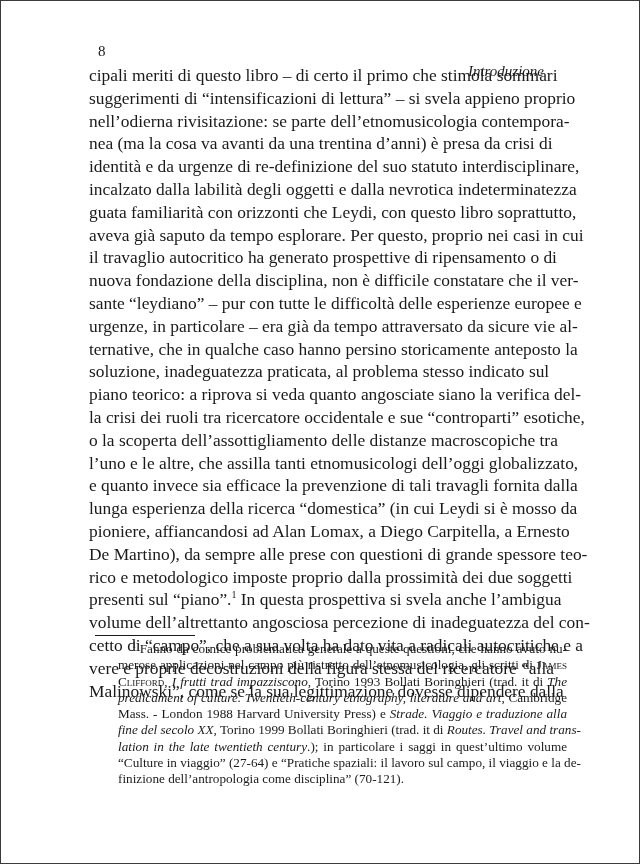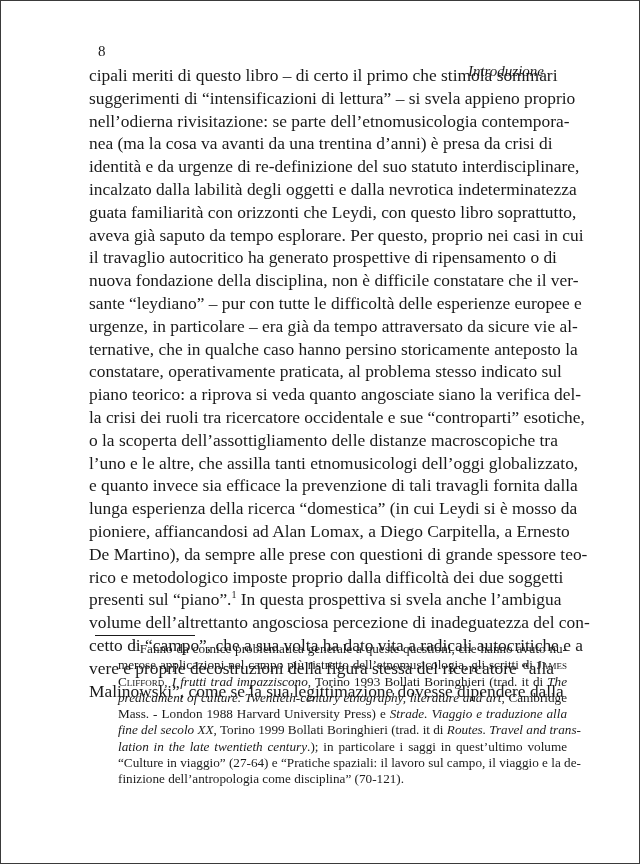--- a/index.html
+++ b/index.html
@@ -64,30 +64,30 @@
     <span class="line">nea (ma la cosa va avanti da una trentina d’anni) è presa da crisi di</span>
     <span class="line">identità e da urgenze di re-definizione del suo statuto interdisciplinare,</span>
     <span class="line">incalzato dalla labilità degli oggetti e dalla nevrotica indeterminatezza</span>
     <span class="line">guata familiarità con orizzonti che Leydi, con questo libro soprattutto,</span>
     <span class="line">aveva già saputo da tempo esplorare. Per questo, proprio nei casi in cui</span>
     <span class="line">il travaglio autocritico ha generato prospettive di ripensamento o di</span>
     <span class="line">nuova fondazione della disciplina, non è difficile constatare che il ver-</span>
     <span class="line">sante “leydiano” – pur con tutte le difficoltà delle esperienze europee e</span>
     <span class="line">urgenze, in particolare – era già da tempo attraversato da sicure vie al-</span>
     <span class="line">ternative, che in qualche caso hanno persino storicamente anteposto la</span>
-    <span class="line">constatare, operativamente praticata, al problema stesso indicato sul</span>
+    <span class="line">soluzione, inadeguatezza praticata, al problema stesso indicato sul</span>
     <span class="line">piano teorico: a riprova si veda quanto angosciate siano la verifica del-</span>
     <span class="line">la crisi dei ruoli tra ricercatore occidentale e sue “controparti” esotiche,</span>
     <span class="line">o la scoperta dell’assottigliamento delle distanze macroscopiche tra</span>
     <span class="line">l’uno e le altre, che assilla tanti etnomusicologi dell’oggi globalizzato,</span>
     <span class="line">e quanto invece sia efficace la prevenzione di tali travagli fornita dalla</span>
     <span class="line">lunga esperienza della ricerca “domestica” (in cui Leydi si è mosso da</span>
     <span class="line">pioniere, affiancandosi ad Alan Lomax, a Diego Carpitella, a Ernesto</span>
     <span class="line">De Martino), da sempre alle prese con questioni di grande spessore teo-</span>
-    <span class="line">rico e metodologico imposte proprio dalla difficoltà dei due soggetti</span>
+    <span class="line">rico e metodologico imposte proprio dalla prossimità dei due soggetti</span>
     <span class="line"><span>presenti sul “piano”.</span><sup>1</sup><span> In questa prospettiva si svela anche l’ambigua</span></span>
     <span class="line">volume dell’altrettanto angosciosa percezione di inadeguatezza del con-</span>
     <span class="line">cetto di “campo”, che a sua volta ha dato vita a radicali autocritiche e a</span>
     <span class="line">vere e proprie decostruzioni della figura stessa del ricercatore “alla</span>
     <span class="line">Malinowski”, come se la sua legittimazione dovesse dipendere dalla</span>
   </div>
 
   <div class="fn-rule"></div>
 
   <div class="footnotes">

